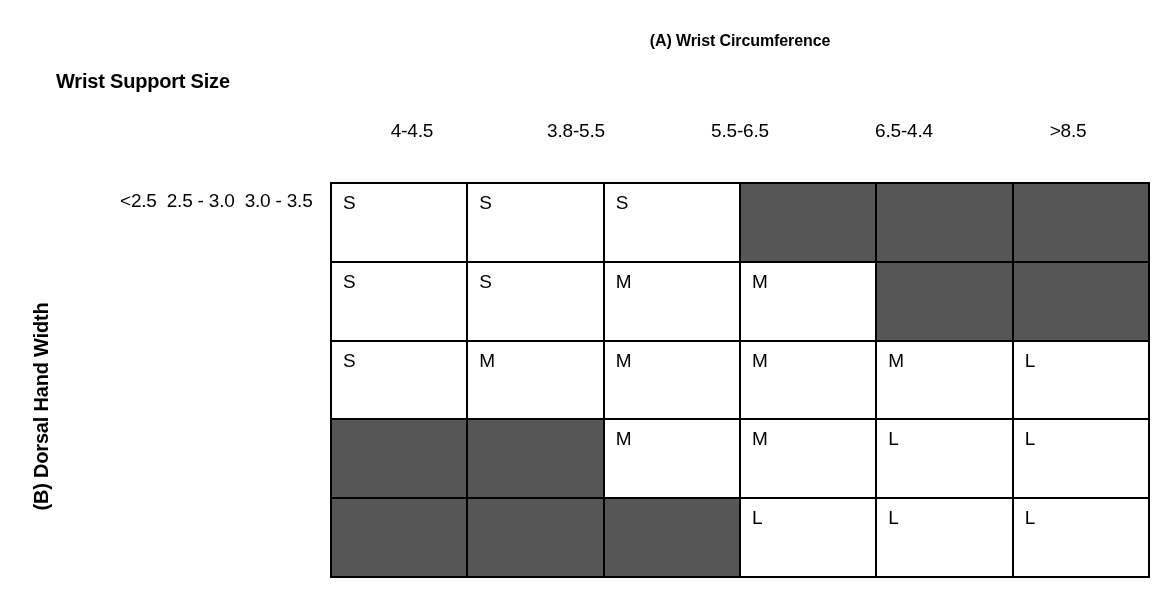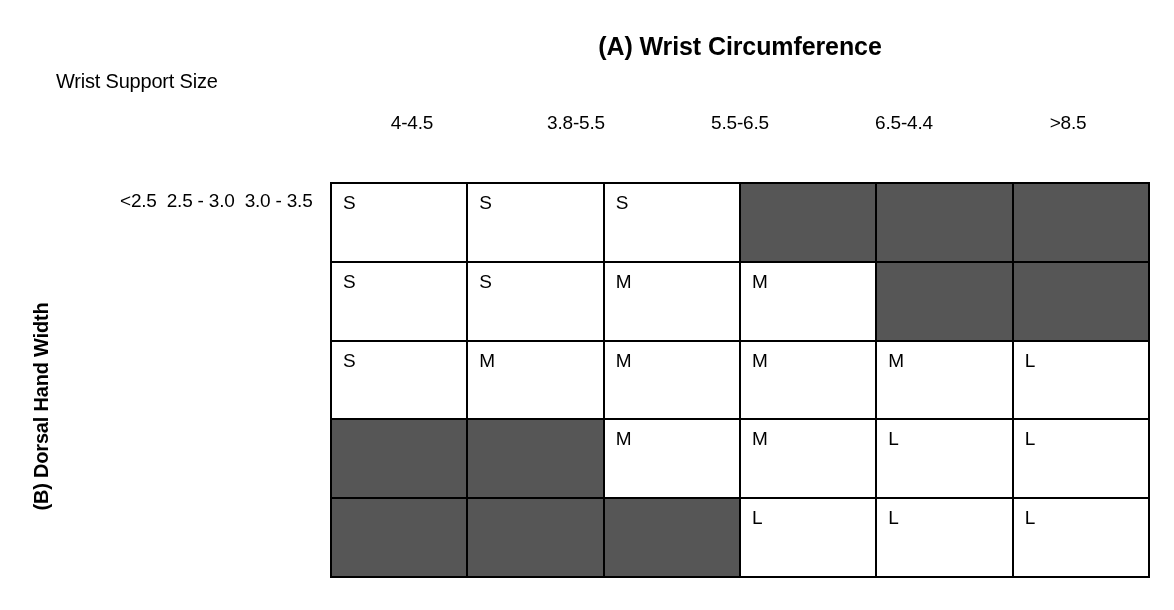--- a/index.html
+++ b/index.html
@@ -23,33 +23,33 @@
     height: 610px;
   }
 
   
   .col-axis-title {
     position: absolute;
     left: 490px;
     top: 32px;
     width: 500px;
     text-align: center;
-    font-size: 25px;
+    font-size: 16px;
     font-weight: bold;
     letter-spacing: -0.1px;
     white-space: nowrap;
   }
 
   
   .support-size-label {
     position: absolute;
     left: 56px;
     top: 70px;
     font-size: 20px;
-    font-weight: normal;
+    font-weight: bold;
     letter-spacing: -0.2px;
     white-space: nowrap;
   }
 
   
   .row-axis-title {
     position: absolute;
     left: -109px;
     top: 395px;
     width: 300px;
@@ -59,21 +59,21 @@
     font-size: 20px;
     font-weight: bold;
     letter-spacing: -0.2px;
     white-space: nowrap;
   }
 
   
   .col-headers {
     position: absolute;
     left: 330px;
-    top: 112px;
+    top: 120px;
     width: 820px;
     display: flex;
   }
   .col-header {
     flex: 1 1 0;
     text-align: center;
     font-size: 19px;
     letter-spacing: -0.2px;
     white-space: nowrap;
   }

